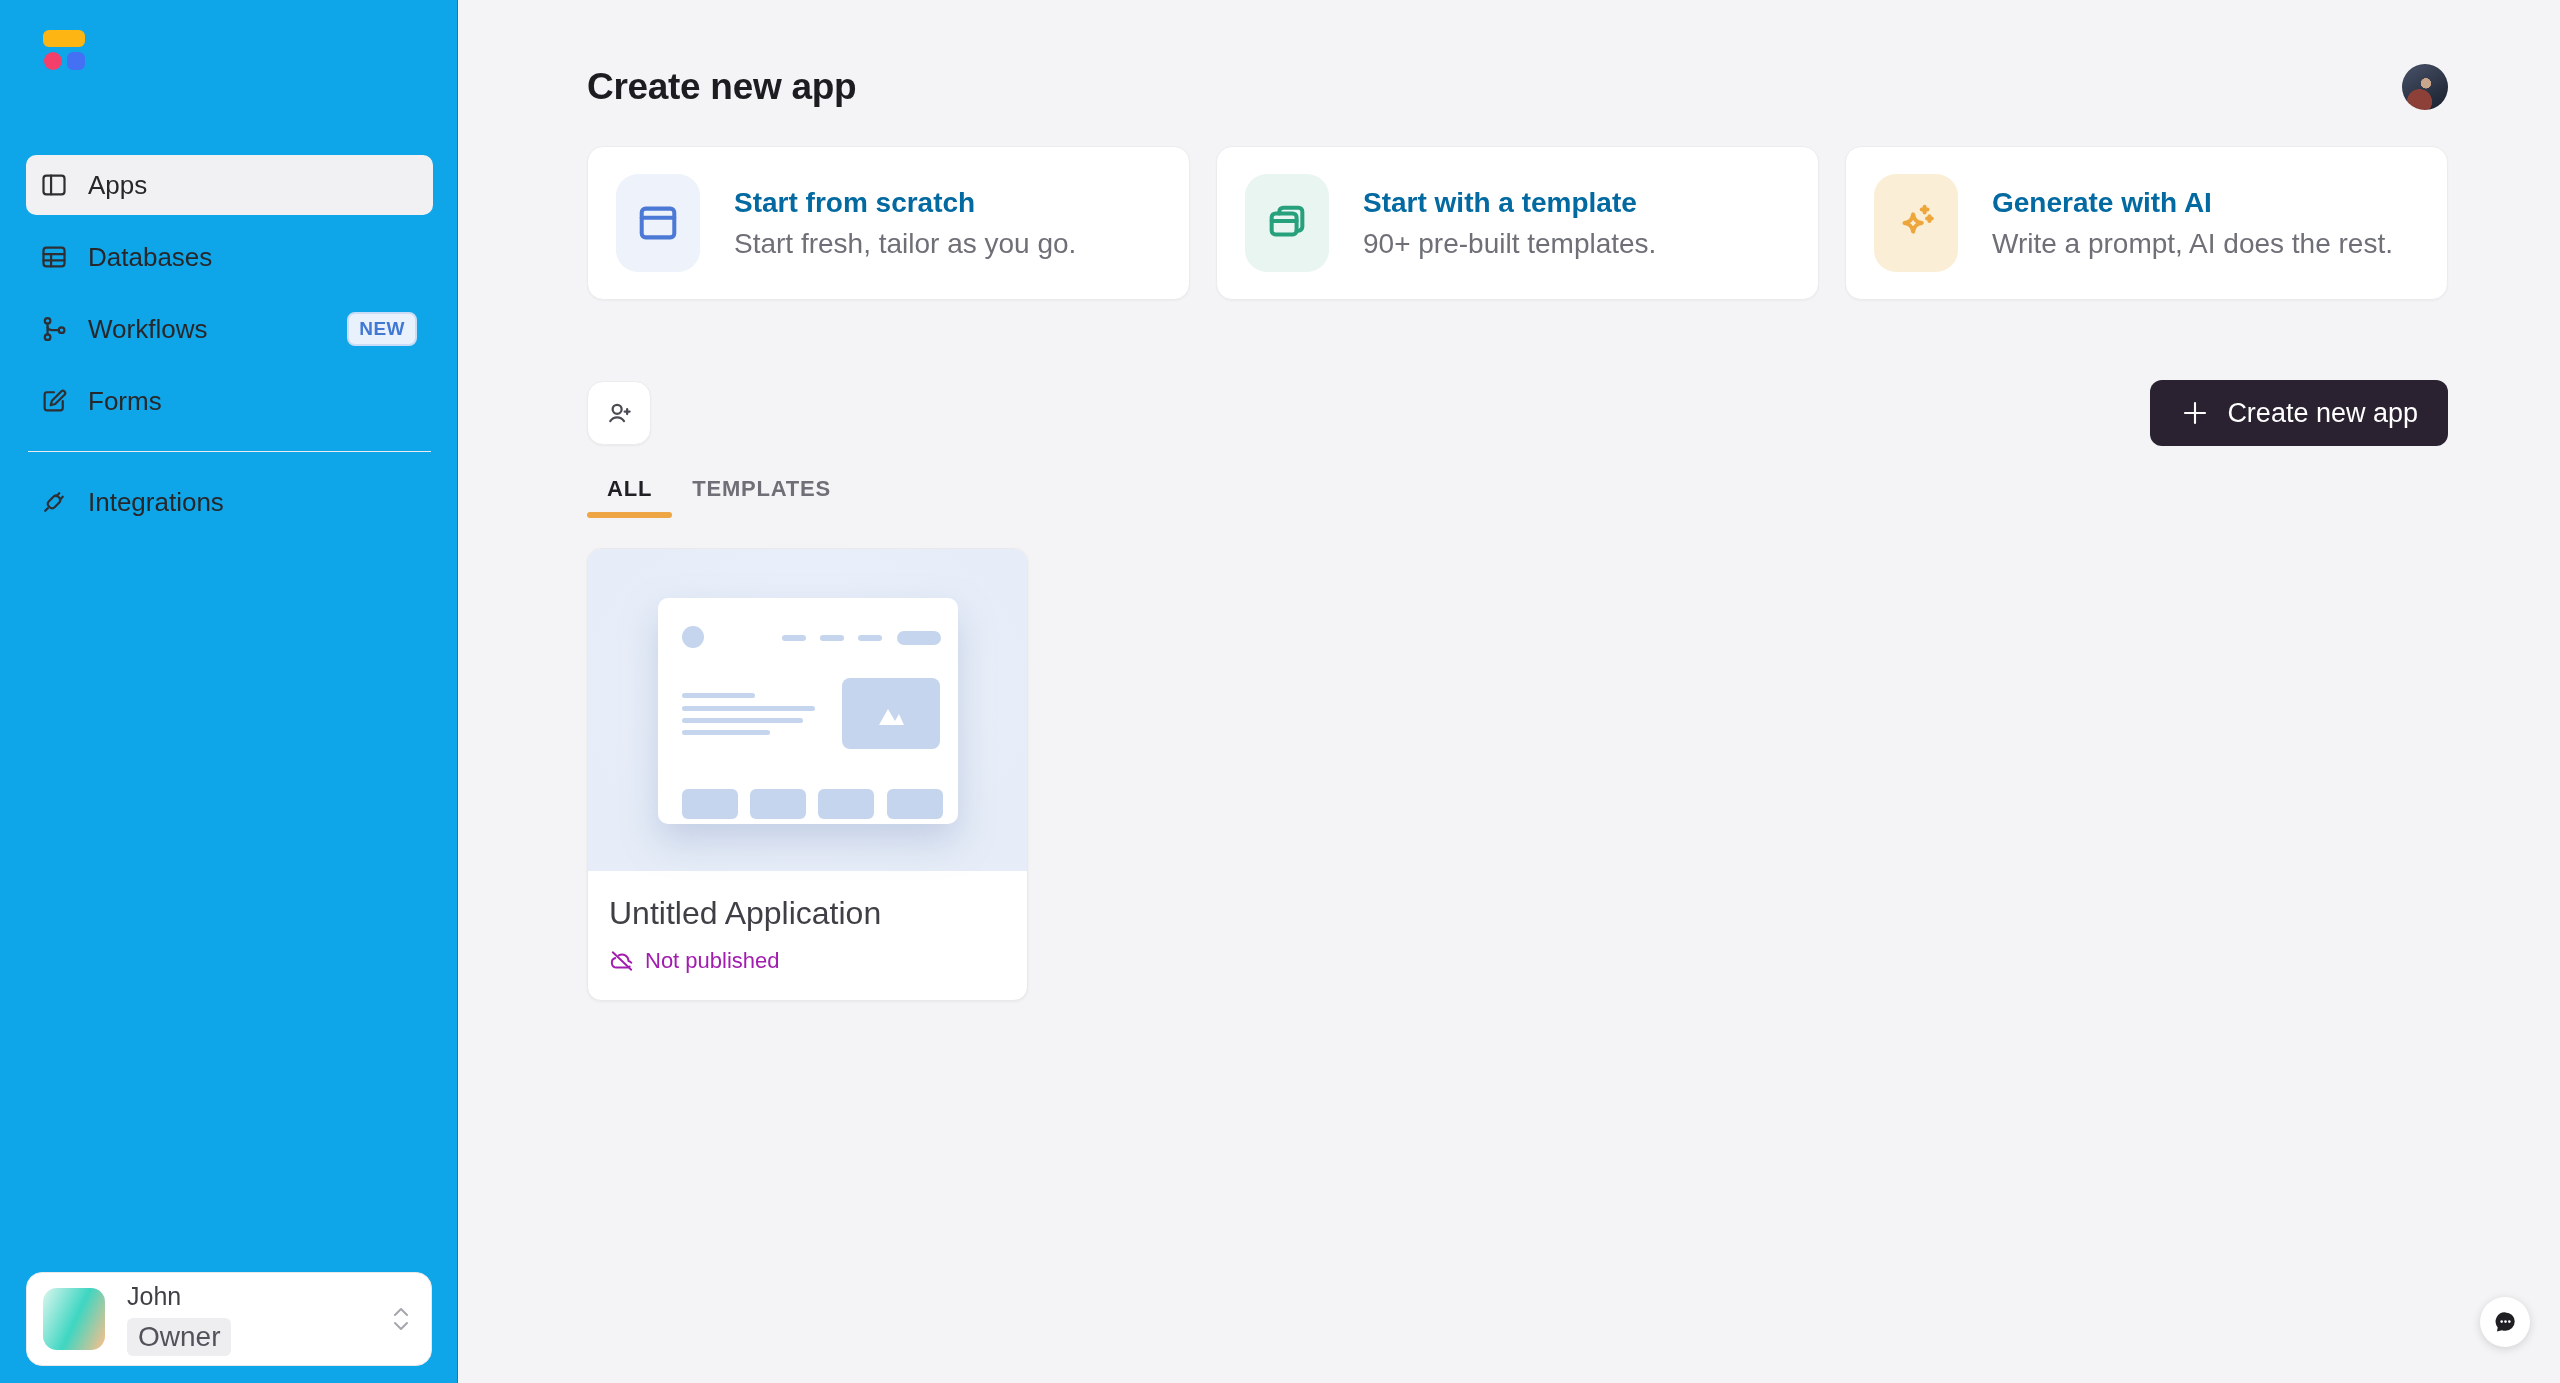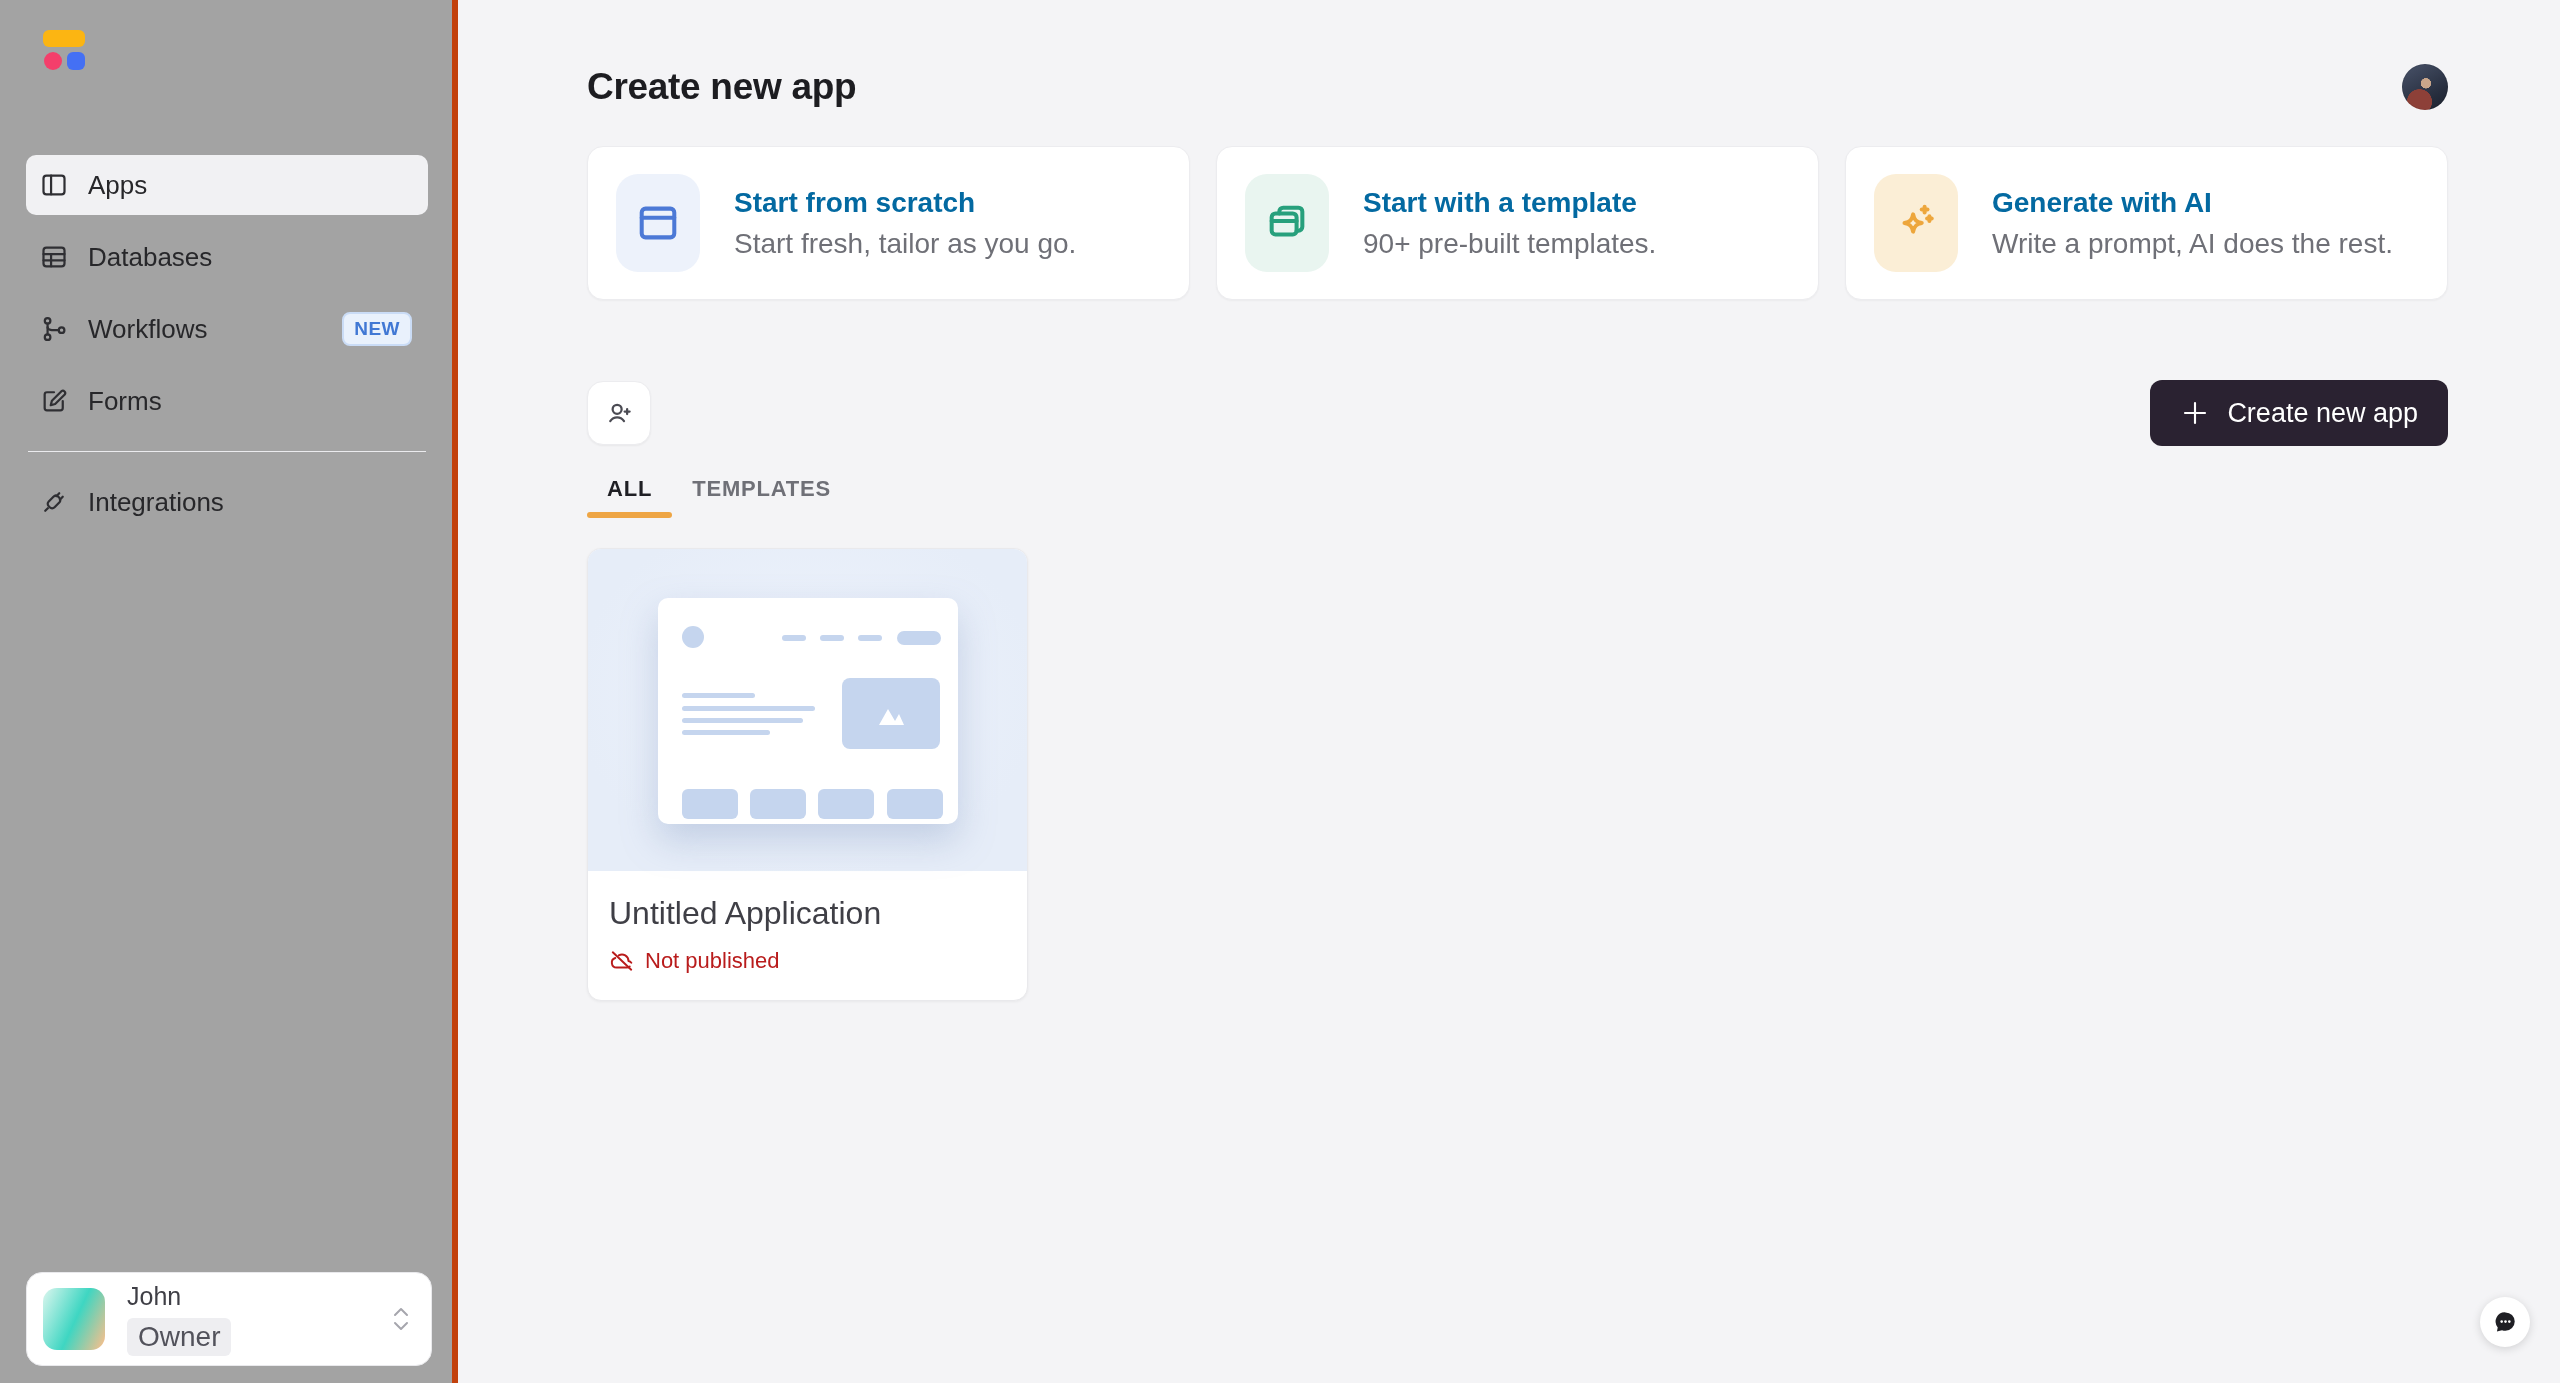--- a/index.html
+++ b/index.html
@@ -7,22 +7,22 @@
   body {
     font-family:"Liberation Sans", sans-serif;
     display:flex;
     background:#f4f4f6;
     color:#1f1f24;
   }
   svg { display:block; }
 
   
   .sidebar {
-    width:458px; flex-shrink:0; background:#a3a3a3;
-    border-right:6px solid #c2410c; position:relative;
+    width:458px; flex-shrink:0; background:#0ea5e9;
+    border-right:1px solid #c2410c; position:relative;
   }
   .logo { margin:30px 0 0 43px; width:42px; height:42px; position:relative; cursor:pointer; }
   .logo .bar    { position:absolute; left:0; top:0; width:42px; height:17px; border-radius:6px; background:#fcb512; }
   .logo .dot    { position:absolute; left:1px; top:22px; width:18px; height:18px; border-radius:50%; background:#f43f6b; }
   .logo .square { position:absolute; left:24px; top:22px; width:18px; height:18px; border-radius:6px; background:#4470f4; }
 
   .nav { margin:83px 24px 0 26px; }
   .nav-item {
     height:60px; display:flex; align-items:center;
     padding:0 16px 0 14px; border-radius:10px; margin-bottom:12px;
@@ -122,21 +122,21 @@
   .mock div { position:absolute; background:#c5d5ee; }
   .m-avatar { left:24px; top:28px; width:22px; height:22px; border-radius:50%; }
   .m-dash { top:37px; height:6px; width:24px; border-radius:3px; }
   .m-pill { left:239px; top:33px; width:44px; height:14px; border-radius:7px; }
   .m-line { left:24px; height:5px; border-radius:2.5px; }
   .m-img { left:184px; top:80px; width:98px; height:71px; border-radius:8px;
            display:flex; align-items:center; justify-content:center; }
   .m-sq { top:191px; width:56px; height:30px; border-radius:6px; }
   .app-info { padding:24px 22px 26px 21px; }
   .app-title { font-size:32px; color:#3f3f46; }
-  .app-status { margin-top:16px; display:flex; align-items:center; gap:10px; color:#b91c1c; font-size:22px; }
+  .app-status { margin-top:16px; display:flex; align-items:center; gap:10px; color:#a21caf; font-size:22px; }
   .app-status .ic { width:26px; height:26px; }
 
   .chat-fab {
     position:absolute; right:30px; bottom:36px; width:50px; height:50px;
     background:#fff; border-radius:50%; box-shadow:0 2px 10px rgba(0,0,0,.14);
     display:flex; align-items:center; justify-content:center; cursor:pointer;
   }
 </style>
 </head>
 <body>

